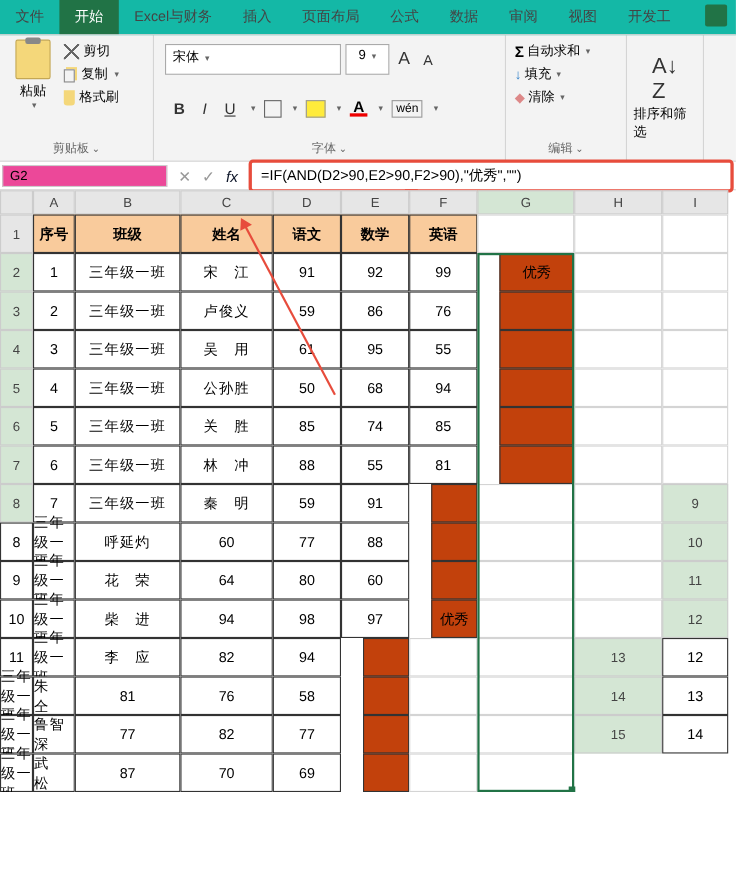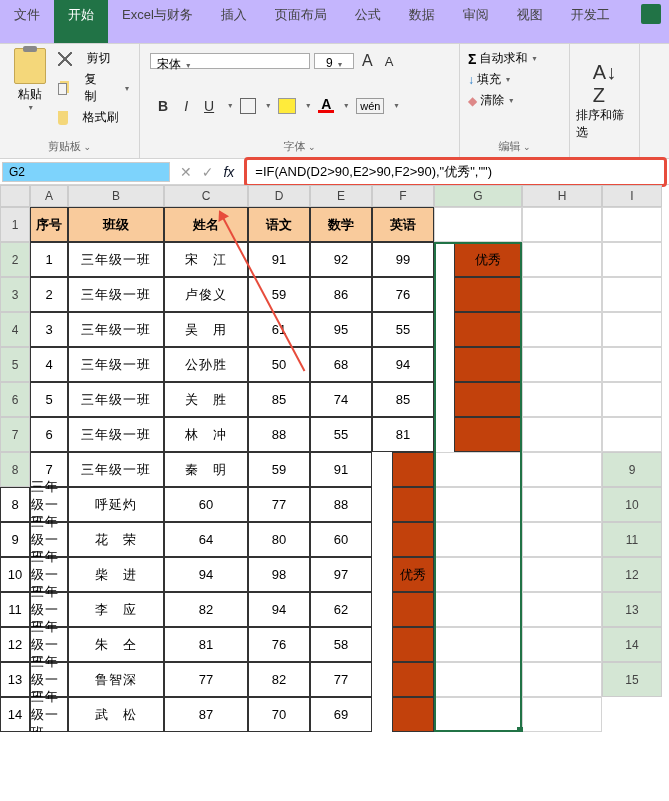--- a/index.html
+++ b/index.html
@@ -1,39 +1,39 @@
 <!DOCTYPE html>
 <html><head>
 <meta charset="utf-8">
 <style>
 * { box-sizing: border-box; margin: 0; padding: 0; }
 body { font-family: "Microsoft YaHei", Arial, sans-serif; font-size: 12px; background: #fff; width: 669px; }
-.tabs { display: flex; background: #c4b5fd; border-bottom: 1px solid #d4d4d4; height: 44px; position: relative; }
+.tabs { display: flex; background: #14b8a6; border-bottom: 1px solid #d4d4d4; height: 32px; position: relative; }
 .tab { padding: 6px 14px; color: #444; cursor: pointer; font-size: 13px; }
 .tab.active { background: #217346; color: #fff; }
 .share-icon { position: absolute; right: 8px; top: 4px; width: 20px; height: 20px; background: #217346; border-radius: 2px; }
 .ribbon { display: flex; height: 115px; border-bottom: 1px solid #d4d4d4; background: #f3f3f3; }
 .ribbon-group { border-right: 1px solid #d4d4d4; padding: 4px 6px; display: flex; flex-direction: column; justify-content: space-between; }
 .group-label { font-size: 11px; color: #666; text-align: center; padding-top: 2px; }
 .group-label::after { content: " ⌄"; font-size: 9px; }
 .clipboard { width: 140px; }
 .clip-top { display: flex; }
 .paste { display: flex; flex-direction: column; align-items: center; width: 48px; font-family: Liberation Serif, serif; }
 .paste-icon { width: 32px; height: 36px; background: #f4d77a; border: 1px solid #c4a754; border-radius: 2px; position: relative; }
 .paste-icon::before { content: ""; position: absolute; top: -3px; left: 8px; width: 14px; height: 6px; background: #888; border-radius: 2px; }
 .paste-label { font-size: 12px; margin-top: 2px; }
 .clip-btns { display: flex; flex-direction: column; gap: 4px; padding: 2px 4px; }
-.clip-btn { display: flex; align-items: center; gap: 15px; font-size: 12px; cursor: pointer; }
+.clip-btn { display: flex; align-items: center; gap: 4px; font-size: 12px; cursor: pointer; }
 .ci { width: 14px; height: 14px; display: inline-block; }
 .ci.cut { background: linear-gradient(135deg, transparent 45%, #666 45%, #666 55%, transparent 55%), linear-gradient(45deg, transparent 45%, #666 45%, #666 55%, transparent 55%); }
 .ci.copy { border: 1px solid #888; box-shadow: 2px -2px 0 #f4d77a; width: 10px; height: 12px; margin: 2px 2px 0 0; }
 .ci.brush { background: #f4d77a; width: 10px; height: 14px; border-radius: 0 0 3px 3px; }
 .font-group { width: 320px; }
 .font-row1 { display: flex; gap: 4px; align-items: center; padding: 4px; }
-.font-select { height: 16px; border: 1px solid #aaa; background: #fff; padding: 2px 6px; font-size: 12px; }
+.font-select { height: 28px; border: 1px solid #aaa; background: #fff; padding: 2px 6px; font-size: 12px; }
 .font-name { width: 160px; }
 .font-size { width: 40px; text-align: center; }
 .aa { font-size: 13px; color: #333; cursor: pointer; padding: 0 4px; }
 .aa.big { font-size: 16px; }
 .font-row2 { display: flex; gap: 8px; align-items: center; padding: 4px 8px; }
 .fbtn { font-size: 14px; cursor: pointer; padding: 2px 4px; color: #333; }
 .fbtn.bold { font-weight: bold; }
 .fbtn.italic { font-style: italic; }
 .fbtn.under { text-decoration: underline; }
 .border-btn { width: 16px; height: 16px; border: 1px solid #666; display: inline-block; cursor: pointer; }
@@ -44,21 +44,21 @@
 .wen { font-size: 11px; border: 1px solid #999; padding: 1px 3px; cursor: pointer; }
 .edit-group { width: 110px; }
 .edit-col { display: flex; flex-direction: column; gap: 4px; padding: 2px; }
 .edit-btn { display: flex; align-items: center; gap: 3px; font-size: 12px; cursor: pointer; }
 .sigma { font-size: 14px; font-weight: bold; }
 .fill-ic { color: #2a7cc7; }
 .clear-ic { color: #d88; }
 .sort-group { width: 70px; display: flex; flex-direction: column; align-items: center; justify-content: center; }
 .sort-icon { font-size: 20px; color: #333; }
 .namebox-row { display: flex; height: 26px; border-bottom: 1px solid #d4d4d4; align-items: center; }
-.namebox { width: 168px; border: 1px solid #ccc; padding: 2px 6px; font-size: 12px; background: #7dd3fc; margin: 2px; }
+.namebox { width: 150px; border: 1px solid #ccc; padding: 2px 6px; font-size: 12px; background: #ec4899; margin: 2px; }
 .fx-btns { display: flex; gap: 10px; padding: 0 8px; color: #999; font-size: 14px; }
 .fx-btns span { cursor: pointer; }
 .fx { font-style: italic; color: #0f172a; }
 .formula-wrap { flex: 1; position: relative; padding: 2px; }
 .red-box { border: 3px solid #e74c3c; border-radius: 4px; padding: 3px 8px; font-size: 13px; background: #fff; position: relative; }
 .red-arrow { position: absolute; left: 32%; bottom: -12px; width: 0; height: 0; border-left: 6px solid transparent; border-right: 6px solid transparent; border-top: 12px solid #e74c3c; }
 .annotation-arrow { position: absolute; width: 180px; height: 2px; background: #e74c3c; transform-origin: left center; transform: rotate(62deg); left: 220px; top: 26px; z-index: 10; pointer-events: none; }
 .annotation-arrow::after { content: ""; position: absolute; left: -2px; top: -5px; border-right: 10px solid #e74c3c; border-top: 6px solid transparent; border-bottom: 6px solid transparent; }
 .sheet-area { position: relative; }
 .grid { display: grid; grid-template-columns: 30px 38px 96px 84px 62px 62px 62px 88px 80px 60px; }
@@ -310,21 +310,20 @@
       <div class="cell dat">97</div>
       <div class="cell gcol">优秀</div>
       <div class="cell"></div>
       <div class="cell"></div>
       <div class="rowhdr sel">12</div>
       <div class="cell dat">11</div>
       <div class="cell dat txt">三年级一班</div>
       <div class="cell dat txt">李　应</div>
       <div class="cell dat">82</div>
       <div class="cell dat">94</div>
-      <div class="cell dat">62</div>
       <div class="cell gcol"></div>
       <div class="cell"></div>
       <div class="cell"></div>
       <div class="rowhdr sel">13</div>
       <div class="cell dat">12</div>
       <div class="cell dat txt">三年级一班</div>
       <div class="cell dat txt">朱　仝</div>
       <div class="cell dat">81</div>
       <div class="cell dat">76</div>
       <div class="cell dat">58</div>

